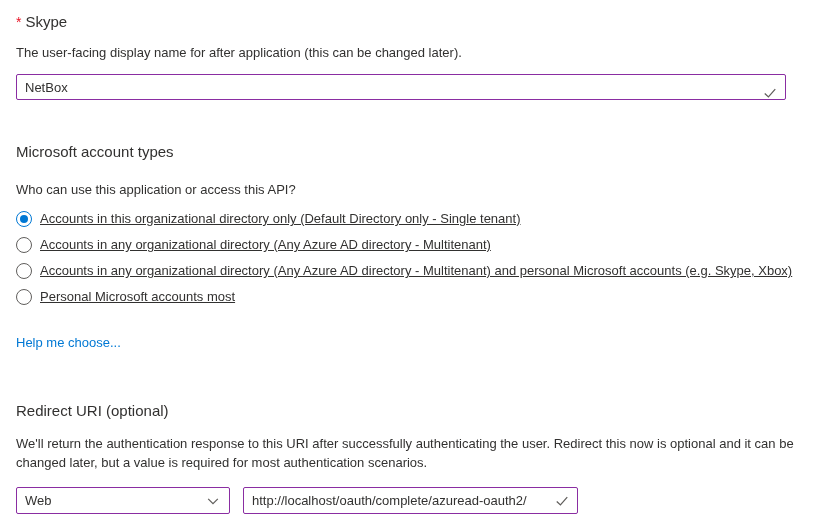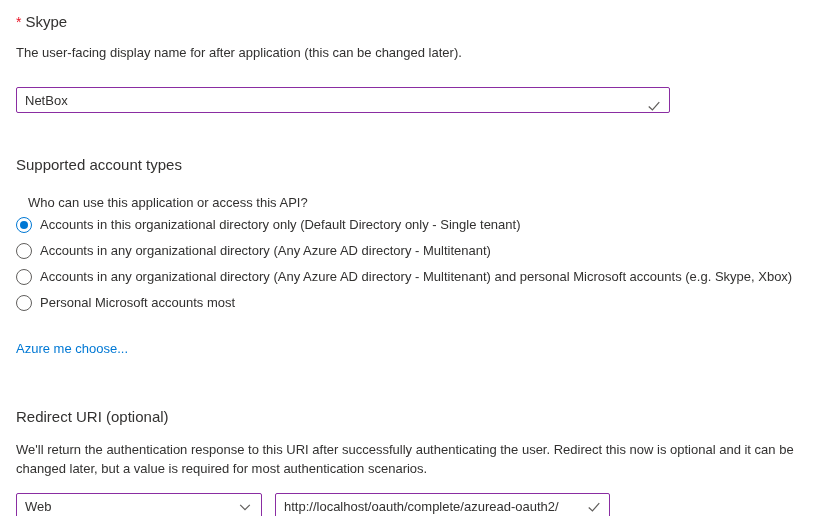--- a/index.html
+++ b/index.html
@@ -30,31 +30,31 @@
   .field-wrap{position:relative;}
   .text-input{
     width:100%;height:26px;
     border:1px solid var(--dirty-purple);
     border-radius:2px;
     padding:0 30px 0 8px;
     font-family:"Liberation Sans", sans-serif;
     font-size:13px;color:var(--text);
     outline:none;background:#fff;
   }
-  .name-field{width:654px;margin-top:25px;}
+  .name-field{width:770px;margin-top:12px;}
   .valid-check{
     position:absolute;right:9px;top:50%;transform:translateY(-50%);
     width:14px;height:14px;pointer-events:none;
   }
   .name-field .valid-check{margin-top:6px;}
 
   
   .account-types{margin-top:42px;}
-  .question-text{font-size:13px;line-height:18px;margin-top:19px;margin-left:12px;}
-  .radio-group{}
+  .question-text{font-size:13px;line-height:18px;margin-top:19px;}
+  .radio-group{margin-top:7px;text-decoration:underline;}
   .radio-row{
     display:flex;align-items:center;height:26px;cursor:pointer;
   }
   .radio-circle{
     width:16px;height:16px;border-radius:50%;
     border:1px solid var(--icon-gray);
     margin-right:8px;flex:0 0 auto;position:relative;background:#fff;
   }
   .radio-row.selected .radio-circle{border-color:var(--accent-blue);}
   .radio-row.selected .radio-circle::after{
@@ -67,21 +67,21 @@
     display:inline-block;margin-top:25px;
     font-size:13px;color:var(--accent-blue);
     text-decoration:none;cursor:pointer;
   }
 
   
   .redirect-section{margin-top:50px;}
   .redirect-desc{font-size:13px;line-height:19px;margin-top:13px;max-width:800px;}
   .redirect-row{display:flex;margin-top:15px;align-items:center;}
   .platform-select{
-    position:relative;width:246px;height:27px;
+    position:relative;width:214px;height:27px;
     border:1px solid var(--dirty-purple);border-radius:2px;
     display:flex;align-items:center;
     padding:0 18px 0 8px;cursor:pointer;background:#fff;
   }
   .platform-select .select-value{font-size:13px;color:var(--text);}
   .chevron{
     position:absolute;right:9px;top:50%;transform:translateY(-50%);
     width:14px;height:14px;pointer-events:none;
   }
   .uri-wrap{margin-left:13px;width:335px;}
@@ -99,21 +99,21 @@
     <div class="hint-text">The user-facing display name for after application (this can be changed later).</div>
     <div class="field-wrap name-field">
       <input class="text-input" type="text" value="NetBox" style="">
       <svg class="valid-check" viewBox="0 0 16 16">
         <path d="M2 8.5 L6.2 12.5 L14 3.5" fill="none" stroke="#605e5c" stroke-width="1.4"></path>
       </svg>
     </div>
   </div>
 
   <div class="account-types">
-    <div class="section-heading">Supported account types</div>
+    <div class="section-heading">Microsoft account types</div>
     <div class="question-text">Who can use this application or access this API?</div>
 
     <div class="radio-group">
       <div class="radio-row selected">
         <span class="radio-circle"></span>
         <span class="radio-label">Accounts in this organizational directory only (Default Directory only - Single tenant)</span>
       </div>
       <div class="radio-row">
         <span class="radio-circle"></span>
         <span class="radio-label">Accounts in any organizational directory (Any Azure AD directory - Multitenant)</span>
@@ -121,21 +121,21 @@
       <div class="radio-row">
         <span class="radio-circle"></span>
         <span class="radio-label">Accounts in any organizational directory (Any Azure AD directory - Multitenant) and personal Microsoft accounts (e.g. Skype, Xbox)</span>
       </div>
       <div class="radio-row">
         <span class="radio-circle"></span>
         <span class="radio-label">Personal Microsoft accounts most</span>
       </div>
     </div>
 
-    <a class="help-link">Azure me choose...</a>
+    <a class="help-link">Help me choose...</a>
   </div>
 
   <div class="redirect-section">
     <div class="section-heading">Redirect URI (optional)</div>
     <div class="redirect-desc">We'll return the authentication response to this URI after successfully authenticating the user. Redirect this now is optional and it can be changed later, but a value is required for most authentication scenarios.</div>
 
     <div class="redirect-row">
       <div class="platform-select">
         <span class="select-value">Web</span>
         <svg class="chevron" viewBox="0 0 16 16">

